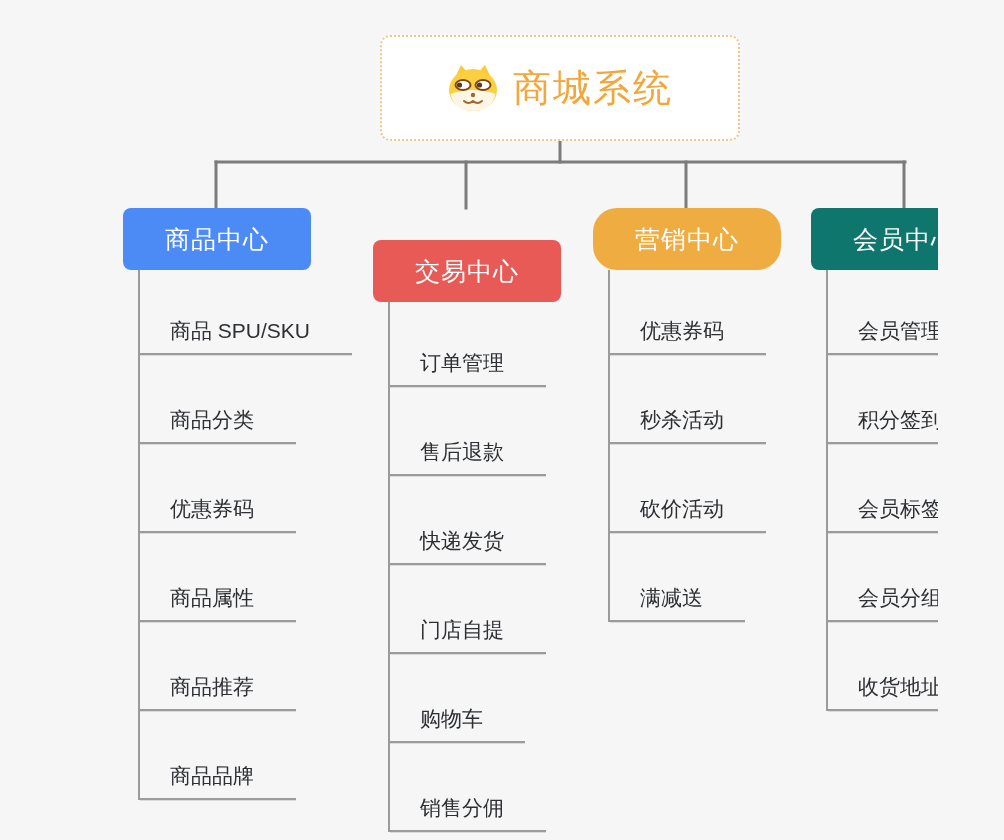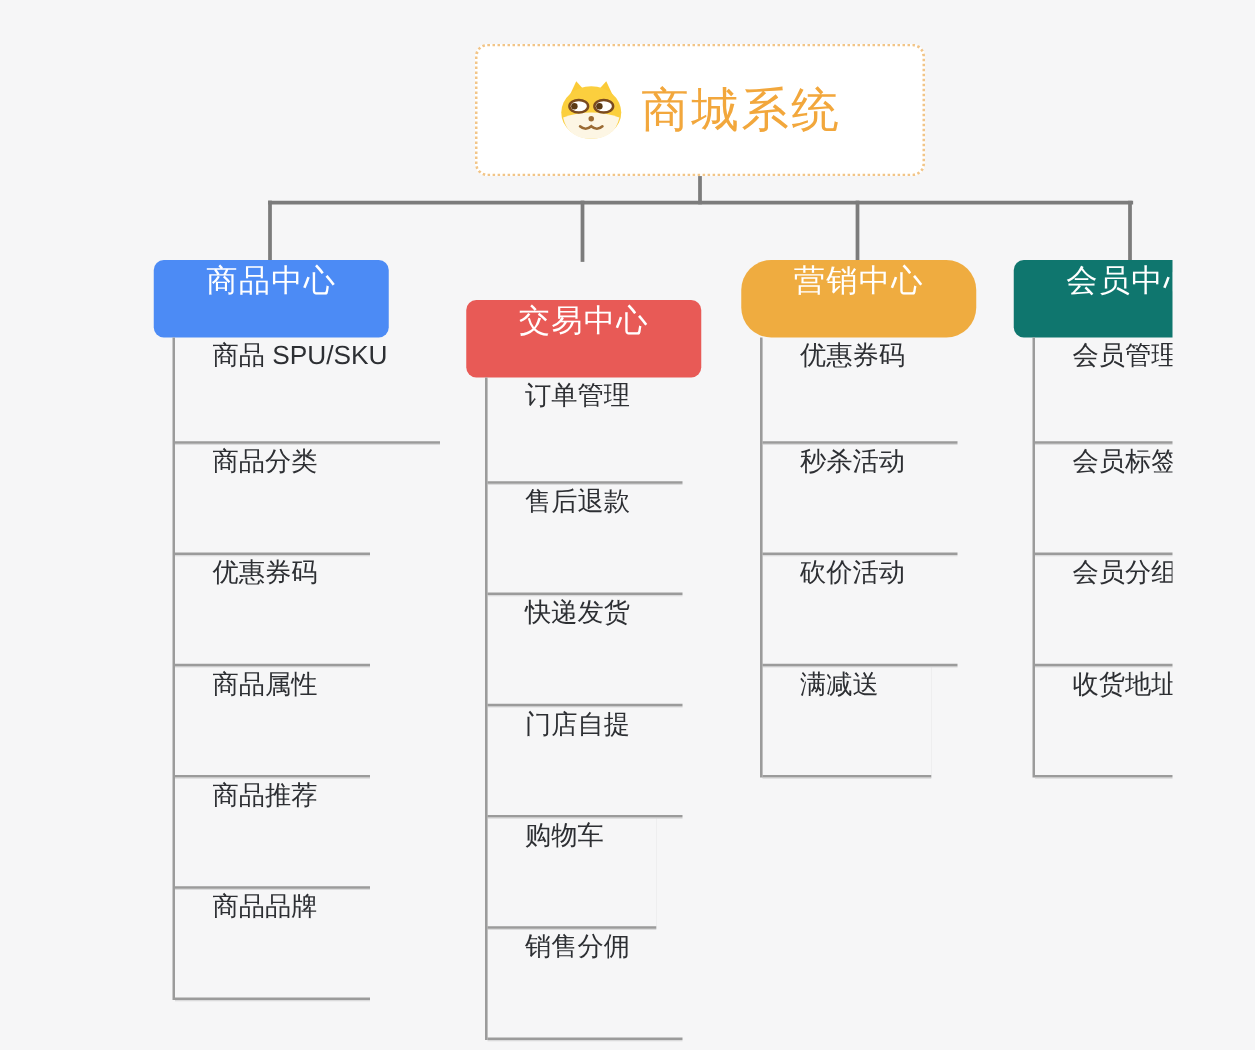--- a/index.html
+++ b/index.html
@@ -49,41 +49,41 @@
     width:220px;
   }
   .b0{left:57px;}
   .b1{left:307px;}
   .b2{left:527px;}
   .b3{left:745px;}
   .hdr{
     width:188px;height:62px;
     border-radius:8px;
     display:flex;
-    align-items:flex-start;
+    align-items:center;
     justify-content:center;
     cursor:pointer;
   }
   .hdr span{
     color:#ffffff;
     font-size:25px;
     letter-spacing:1px;
   }
   .items{
     list-style:none;
     margin:0 0 0 15px;
     padding:0;
     border-left:2px solid #9b9b9b;
   }
   .items li{
     height:89px;
     width:fit-content;
     box-sizing:border-box;
     display:flex;
-    align-items:flex-start;
+    align-items:flex-end;
     padding:0 42px 8px 30px;
     border-bottom:2px solid #9b9b9b;
     box-shadow:0 1px 0 rgba(140,140,140,0.25);
     cursor:pointer;
   }
   .items li:first-child{height:85px;}
   .items li span{
     font-size:21px;
     color:#2d2f33;
     white-space:nowrap;
@@ -197,20 +197,23 @@
 
   <section class="branch b3">
     <div class="hdr" style="background: #0f766e;">
       <span>会员中心</span>
     </div>
     <ul class="items">
       <li>
           <span>会员管理</span>
         </li>
       <li>
+          <span>积分签到</span>
+        </li>
+      <li>
           <span>会员标签</span>
         </li>
       <li>
           <span>会员分组</span>
         </li>
       <li>
           <span>收货地址</span>
         </li>
     </ul>
   </section>

